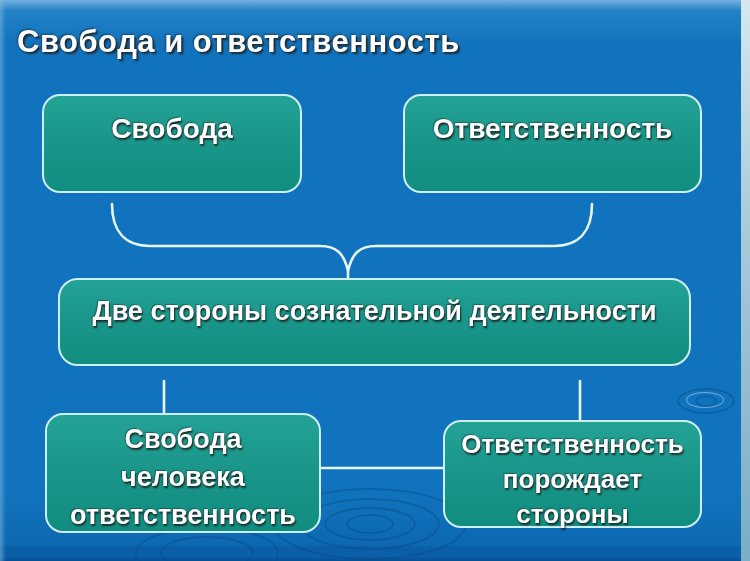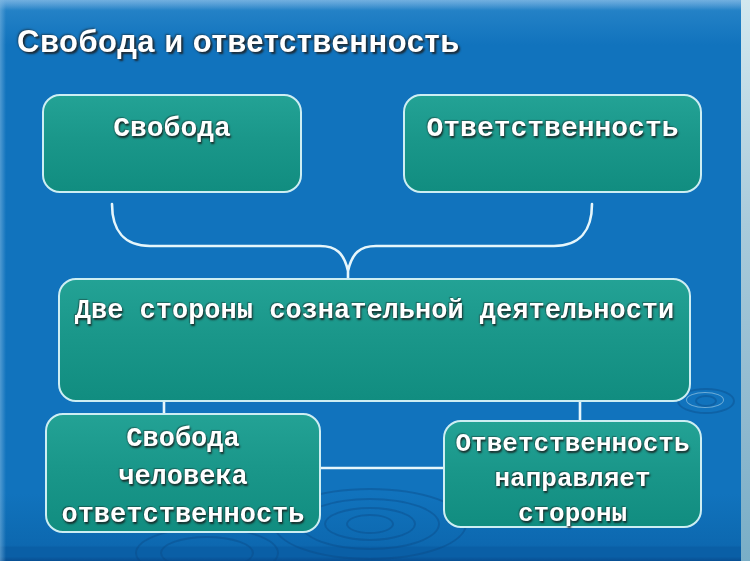--- a/index.html
+++ b/index.html
@@ -39,26 +39,25 @@
     text-shadow: 2px 2px 2px rgba(30,30,30,0.85), -1px -1px 2px rgba(30,30,30,0.55);
     padding-left: 17px;
   }
   .box {
     position:absolute; box-sizing:border-box;
     background:linear-gradient(180deg,#23a295 0%, #1a978a 45%, #118d80 100%);
     border:2px solid #cdeef3;
     border-radius:18px;
     color:#ffffff; font-weight:bold; text-align:center;
     text-shadow: 1px 2px 2px rgba(25,25,25,0.85), -1px -1px 1px rgba(25,25,25,0.40);
-    font-family: Liberation Mono, monospace;
   }
   .box span { display:block; }
   .box-freedom        { left:42px;  top:94px;  width:260px; height:99px;  font-size:28px; padding-top:17px; }
   .box-responsibility { left:403px; top:94px;  width:299px; height:99px;  font-size:28px; padding-top:17px; }
-  .box-two-sides      { left:58px;  top:278px; width:633px; height:124px; font-size:27px; line-height:38px; padding-top:12px; }
+  .box-two-sides      { left:58px;  top:278px; width:633px; height:88px; font-size:27px; line-height:38px; padding-top:12px;border-radius:20px; }
   .box-bottom-left    { left:45px;  top:413px; width:276px; height:120px; font-size:27px; line-height:38px; padding-top:5px; }
   .box-bottom-right   { left:443px; top:420px; width:259px; height:108px; font-size:26px; line-height:35px; padding-top:5px; }
 </style>
 </head>
 <body>
 
 <div class="slide">
 
   <div class="strip-top"></div>
   <div class="strip-left"></div>
@@ -99,17 +98,17 @@
   </div>
 
   <div class="box box-bottom-left">
     <span>Свобода</span>
     <span>человека</span>
     <span>ответственность</span>
   </div>
 
   <div class="box box-bottom-right">
     <span>Ответственность</span>
-    <span>направляет</span>
+    <span>порождает</span>
     <span>стороны</span>
   </div>
 
 </div>
 
 </body></html>

